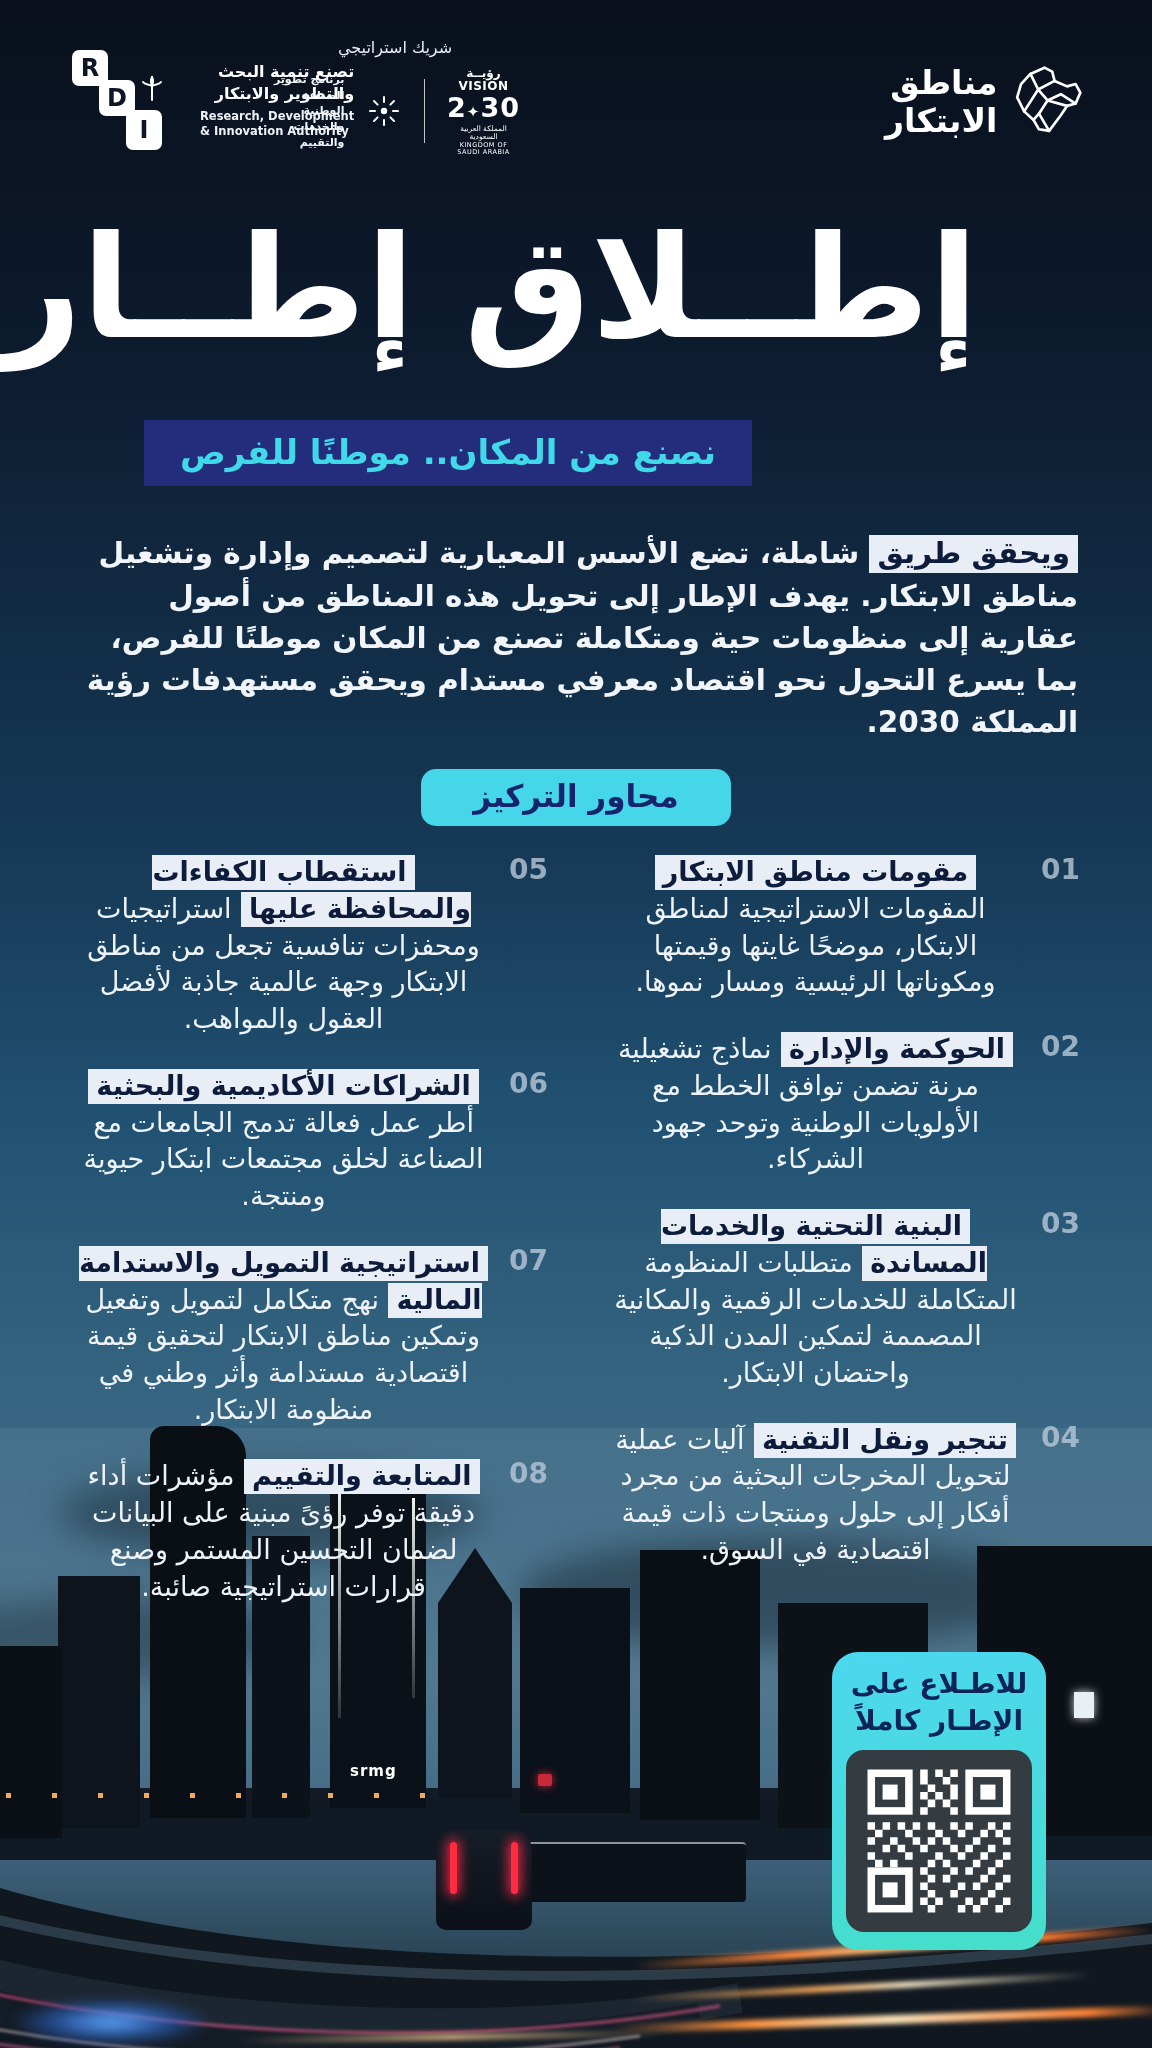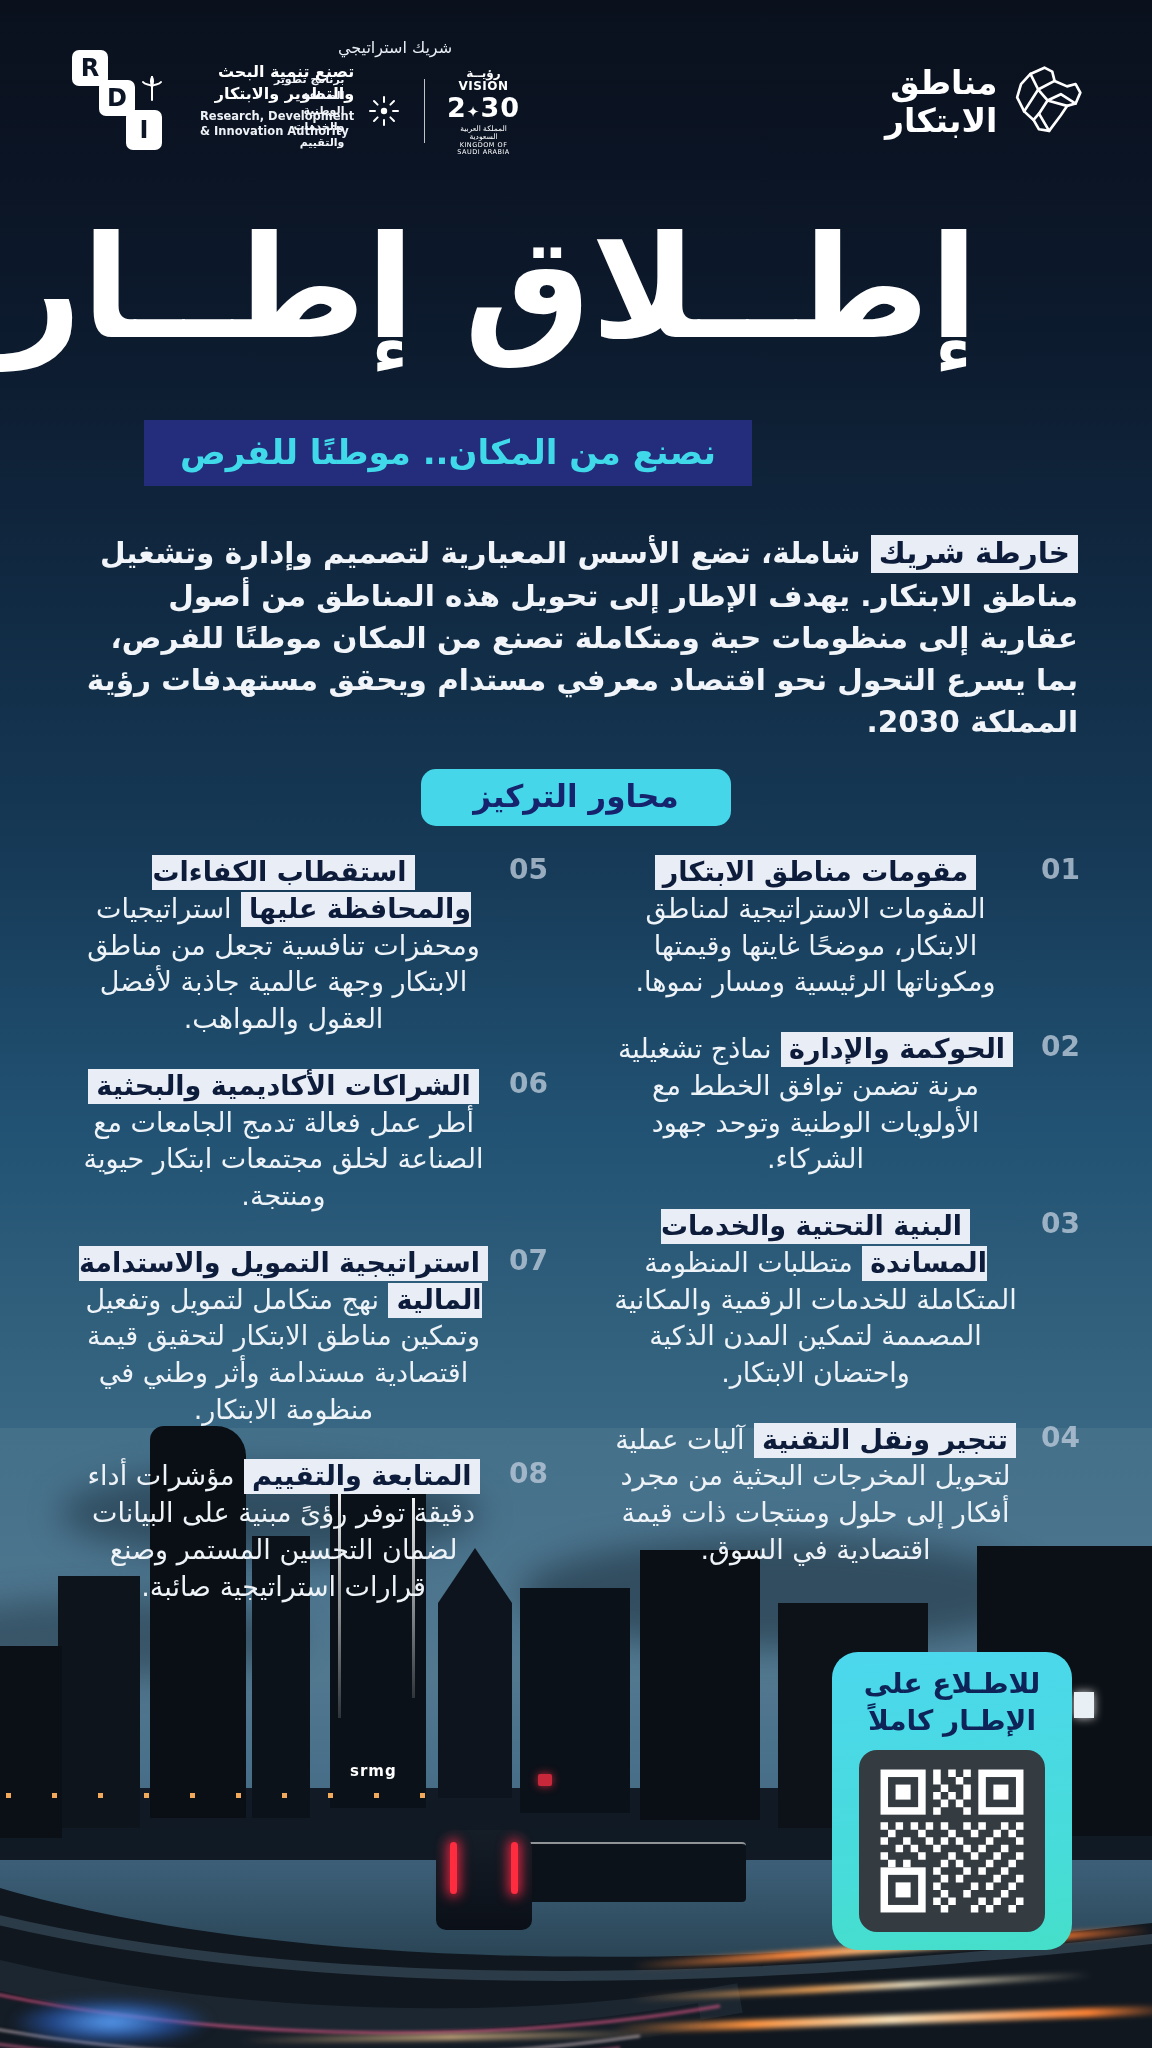--- a/index.html
+++ b/index.html
@@ -89,21 +89,21 @@
       background:linear-gradient(90deg,transparent,#ff8a3d 30%,#ffd9a0 55%,#ff7a30 80%,transparent);}
   .t2{right:60px;bottom:58px;width:460px;height:6px;transform:rotate(-3deg);
       background:linear-gradient(90deg,transparent,#ffae5e 40%,#fff1cf 60%,transparent);}
   .t3{right:-20px;bottom:24px;width:560px;height:9px;transform:rotate(-2deg);
       background:linear-gradient(90deg,transparent,#ff9440 25%,#ffe7bd 50%,#ff8334 85%,transparent);}
   .t4{left:240px;bottom:8px;width:420px;height:6px;transform:rotate(-1deg);
       background:linear-gradient(90deg,transparent,rgba(255,210,150,.8),transparent);}
   .bluestreak{position:absolute;left:-24px;bottom:-6px;width:270px;height:64px;filter:blur(6px);
       background:radial-gradient(closest-side,#5fa8ff 0%,rgba(47,108,220,.55) 45%,transparent 75%);}
   
-  .qr-card{position:absolute;left:832px;top:1652px;width:240px;height:298px;z-index:25;
+  .qr-card{position:absolute;left:832px;top:1652px;width:214px;height:298px;z-index:25;
            background:linear-gradient(172deg,#4cd7ee 0%,#47dcd9 70%,#45dfc9 100%);
            border-radius:26px;box-sizing:border-box;padding:14px 12px 12px;text-align:center;}
   .qr-text{color:#0e2357;font-weight:bold;font-size:28px;line-height:1.32;}
   .qr-box{margin:10px auto 0;width:186px;height:182px;background:#343b41;border-radius:18px;
           display:flex;align-items:center;justify-content:center;}
   .qr-box svg{width:158px;height:158px;}
 </style>
 </head>
 <body>
 
@@ -195,21 +195,21 @@
   </div>
 
   <div class="title">
     <div>إطــلاق إطــار</div>
   </div>
 
   <div class="tagline-wrap">
     <span class="tagline">نصنع من المكان.. موطنًا للفرص</span>
   </div>
 
-  <p class="intro"><mark class="hl">خارطة شريك</mark><span class="body"> شاملة، تضع الأسس المعيارية لتصميم وإدارة وتشغيل مناطق الابتكار. يهدف الإطار إلى تحويل هذه المناطق من أصول عقارية إلى منظومات حية ومتكاملة تصنع من المكان موطنًا للفرص، بما يسرع التحول نحو اقتصاد معرفي مستدام ويحقق مستهدفات رؤية المملكة 2030.</span></p>
+  <p class="intro"><mark class="hl">ويحقق طريق</mark><span class="body"> شاملة، تضع الأسس المعيارية لتصميم وإدارة وتشغيل مناطق الابتكار. يهدف الإطار إلى تحويل هذه المناطق من أصول عقارية إلى منظومات حية ومتكاملة تصنع من المكان موطنًا للفرص، بما يسرع التحول نحو اقتصاد معرفي مستدام ويحقق مستهدفات رؤية المملكة 2030.</span></p>
 
   <div class="focus-wrap">
     <span class="focus-btn">محاور التركيز</span>
   </div>
 
   <div class="cols">
     <div class="col">
       <div class="item">
         <span class="num">01</span>
         <p class="itext"><mark class="hl">مقومات مناطق الابتكار</mark> <span class="body">المقومات الاستراتيجية لمناطق الابتكار، موضحًا غايتها وقيمتها ومكوناتها الرئيسية ومسار نموها.</span></p>

